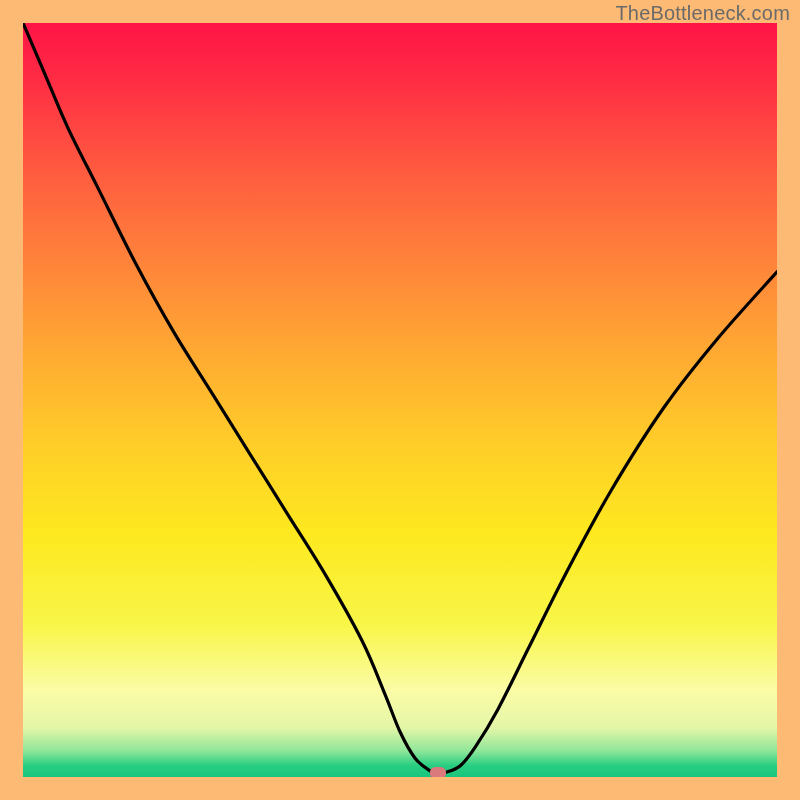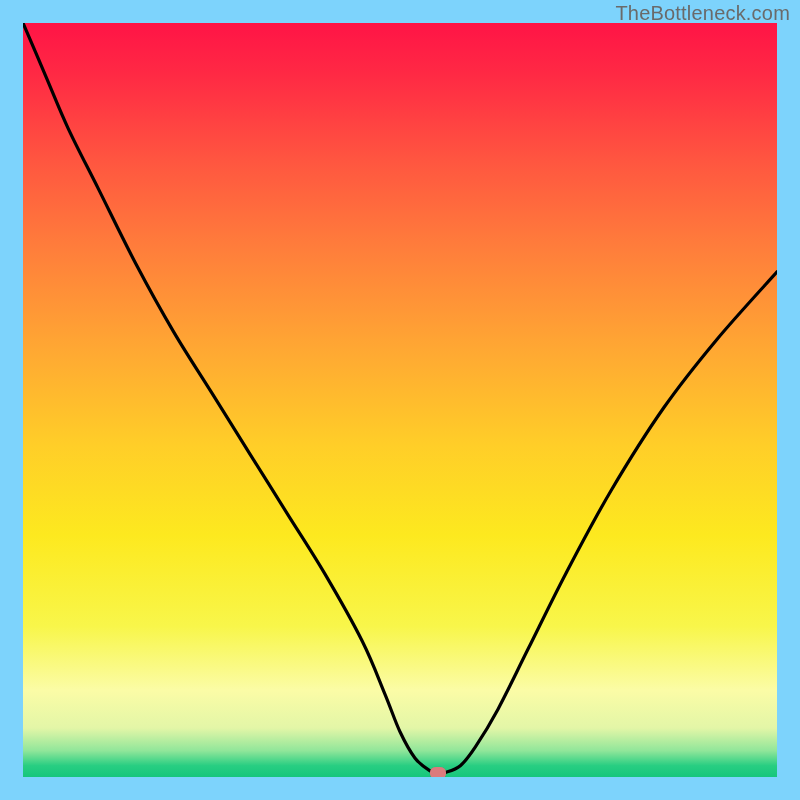--- a/index.html
+++ b/index.html
@@ -8,21 +8,21 @@
     width: 800px;
     height: 800px;
     background: #000;
     overflow: hidden;
     font-family: Arial, Helvetica, sans-serif;
   }
   .frame {
     position: relative;
     width: 800px;
     height: 800px;
-    background: #7dd3fc;
+    background: #fdba74;
   }
   .watermark {
     position: absolute;
     top: 2px;
     right: 10px;
     color: #6a6a6a;
     font-size: 20px;
     font-weight: 500;
     letter-spacing: 0.2px;
     z-index: 10;

